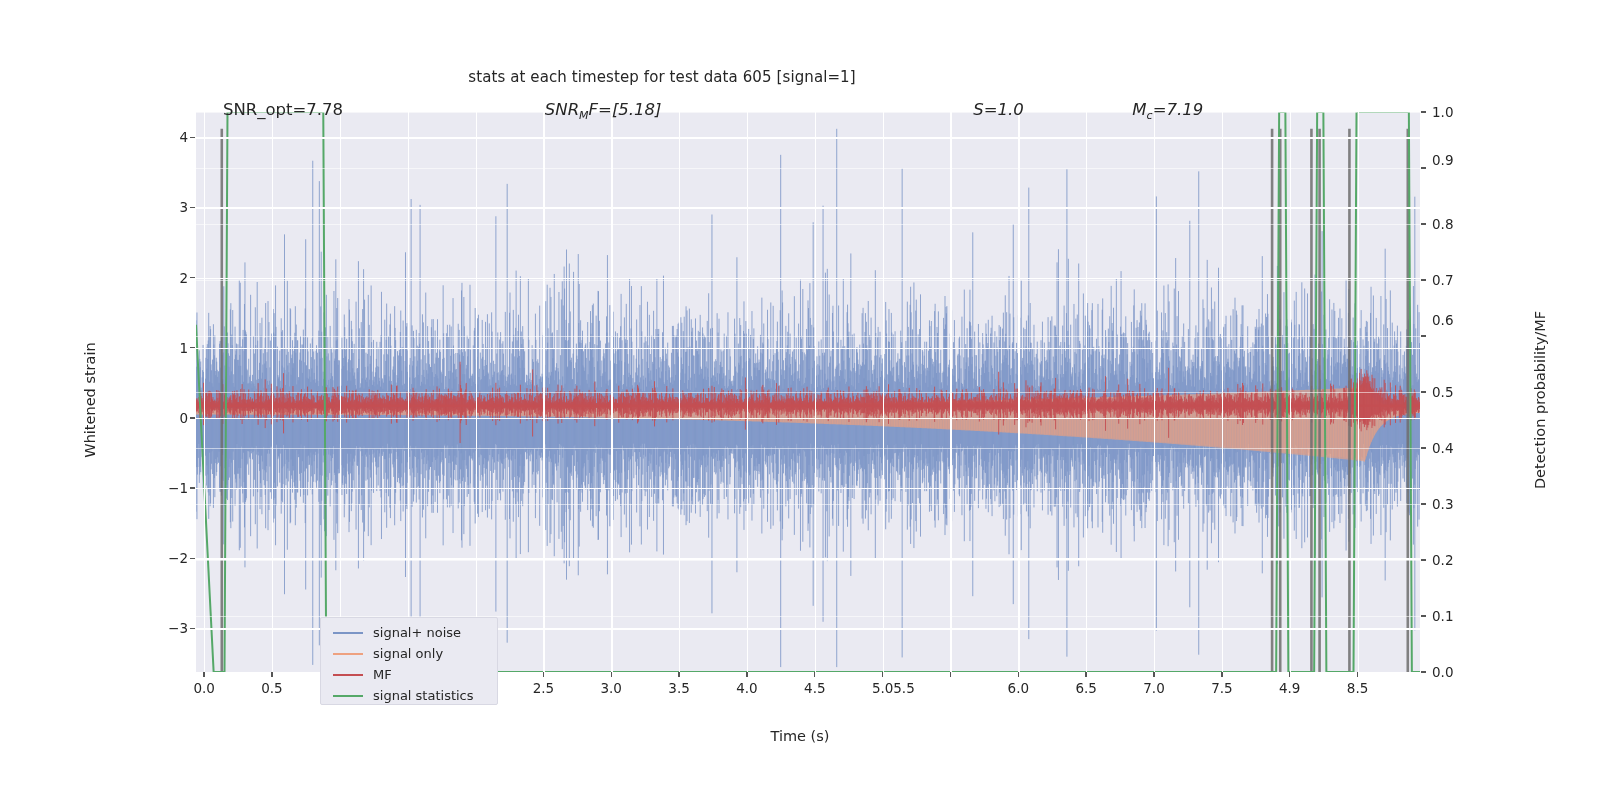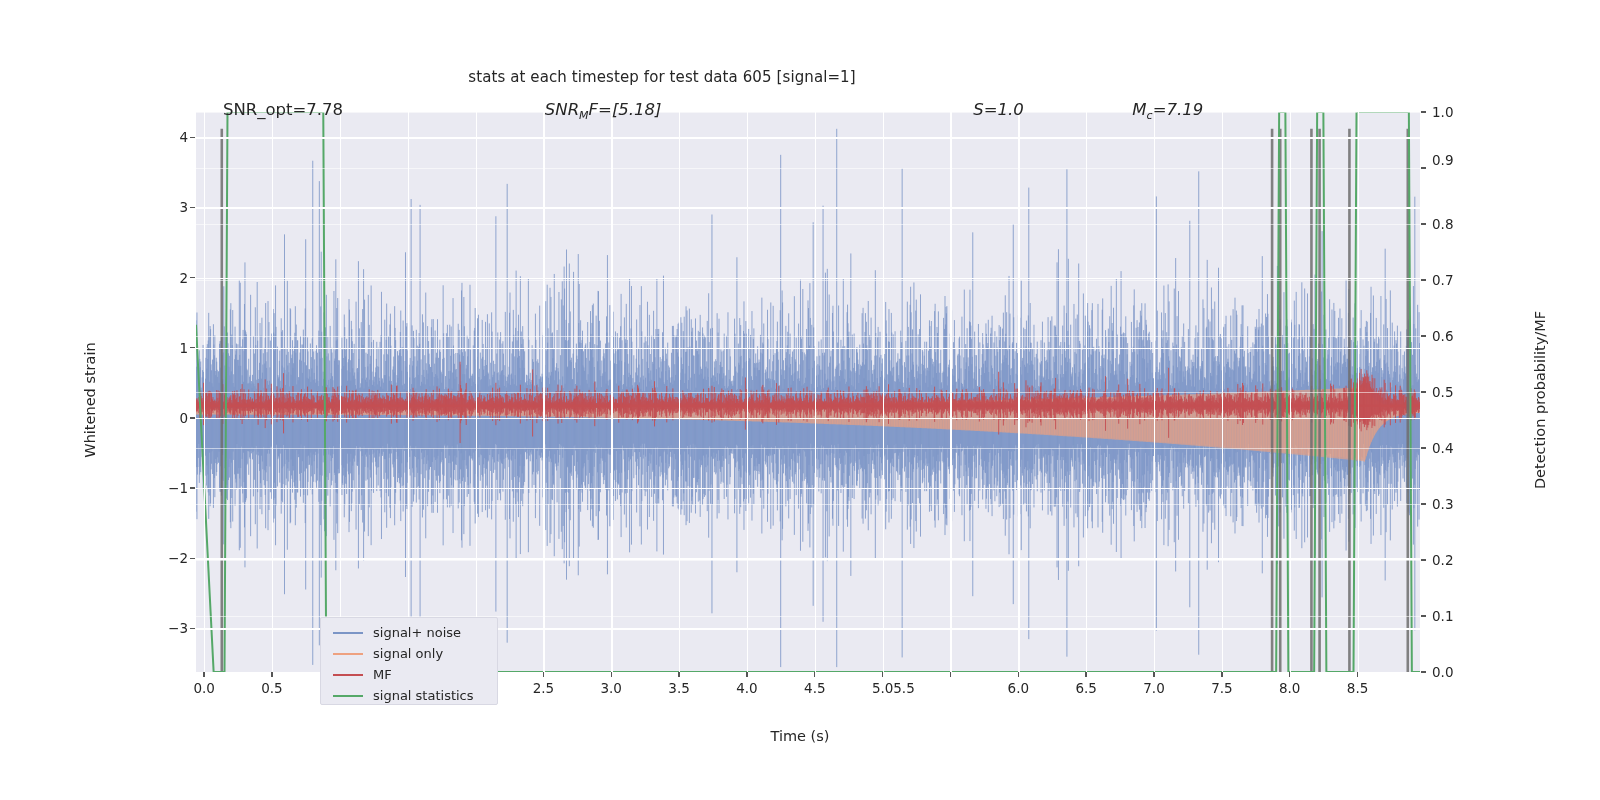--- a/index.html
+++ b/index.html
@@ -160,21 +160,21 @@
       <div class="ytick-l" style="top: 628.491px;">−3</div>
       <div class="tickmark-l" style="top: 627.791px;"></div>
       <div class="ytick-r" style="top: 112px;">1.0</div>
       <div class="tickmark-r" style="top: 111.3px;"></div>
       <div class="ytick-r" style="top: 160px;">0.9</div>
       <div class="tickmark-r" style="top: 167.3px;"></div>
       <div class="ytick-r" style="top: 224px;">0.8</div>
       <div class="tickmark-r" style="top: 223.3px;"></div>
       <div class="ytick-r" style="top: 280px;">0.7</div>
       <div class="tickmark-r" style="top: 279.3px;"></div>
-      <div class="ytick-r" style="top: 336px;">0.6</div>
+      <div class="ytick-r" style="top: 320px;">0.6</div>
       <div class="tickmark-r" style="top: 335.3px;"></div>
       <div class="ytick-r" style="top: 392px;">0.5</div>
       <div class="tickmark-r" style="top: 391.3px;"></div>
       <div class="ytick-r" style="top: 448px;">0.4</div>
       <div class="tickmark-r" style="top: 447.3px;"></div>
       <div class="ytick-r" style="top: 504px;">0.3</div>
       <div class="tickmark-r" style="top: 503.3px;"></div>
       <div class="ytick-r" style="top: 560px;">0.2</div>
       <div class="tickmark-r" style="top: 559.3px;"></div>
       <div class="ytick-r" style="top: 616px;">0.1</div>
@@ -206,21 +206,21 @@
       <div class="xtick" style="left: 904px;">5.5</div>
       <div class="tickmark-x" style="left: 949.783px;"></div>
       <div class="xtick" style="left: 1018.33px;">6.0</div>
       <div class="tickmark-x" style="left: 1017.63px;"></div>
       <div class="xtick" style="left: 1086.18px;">6.5</div>
       <div class="tickmark-x" style="left: 1085.48px;"></div>
       <div class="xtick" style="left: 1154.03px;">7.0</div>
       <div class="tickmark-x" style="left: 1153.33px;"></div>
       <div class="xtick" style="left: 1221.88px;">7.5</div>
       <div class="tickmark-x" style="left: 1221.18px;"></div>
-      <div class="xtick" style="left: 1289.73px;">8.0</div>
+      <div class="xtick" style="left: 1289.73px;">4.9</div>
       <div class="tickmark-x" style="left: 1289.03px;"></div>
       <div class="xtick" style="left: 1357.58px;">8.5</div>
       <div class="tickmark-x" style="left: 1356.88px;"></div>
     </div>
 
   <div class="xlabel">Time (s)</div>
   <div class="ylabel-left">Whitened strain</div>
   <div class="ylabel-right">Detection probability/MF</div>
 
   <div id="annotlayer">

